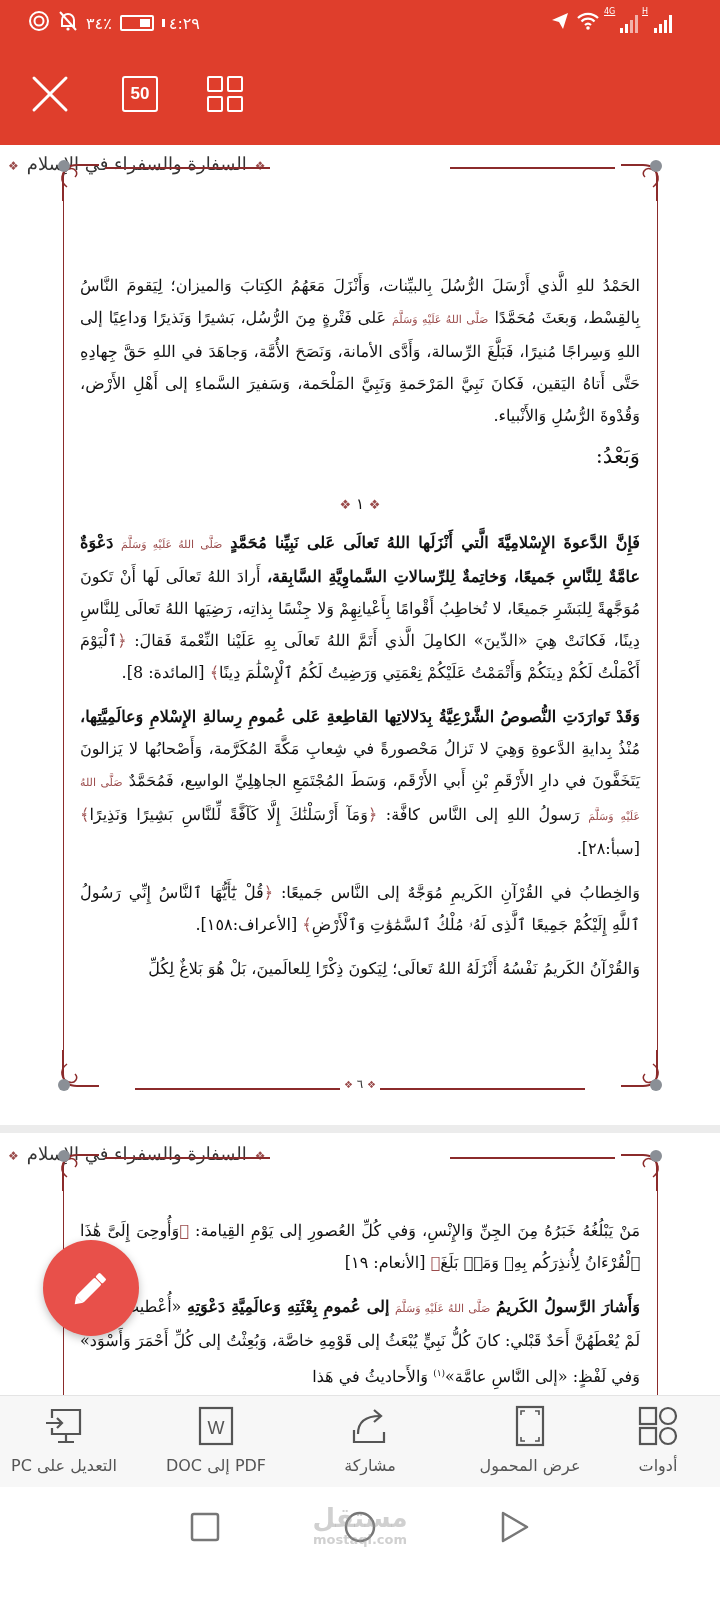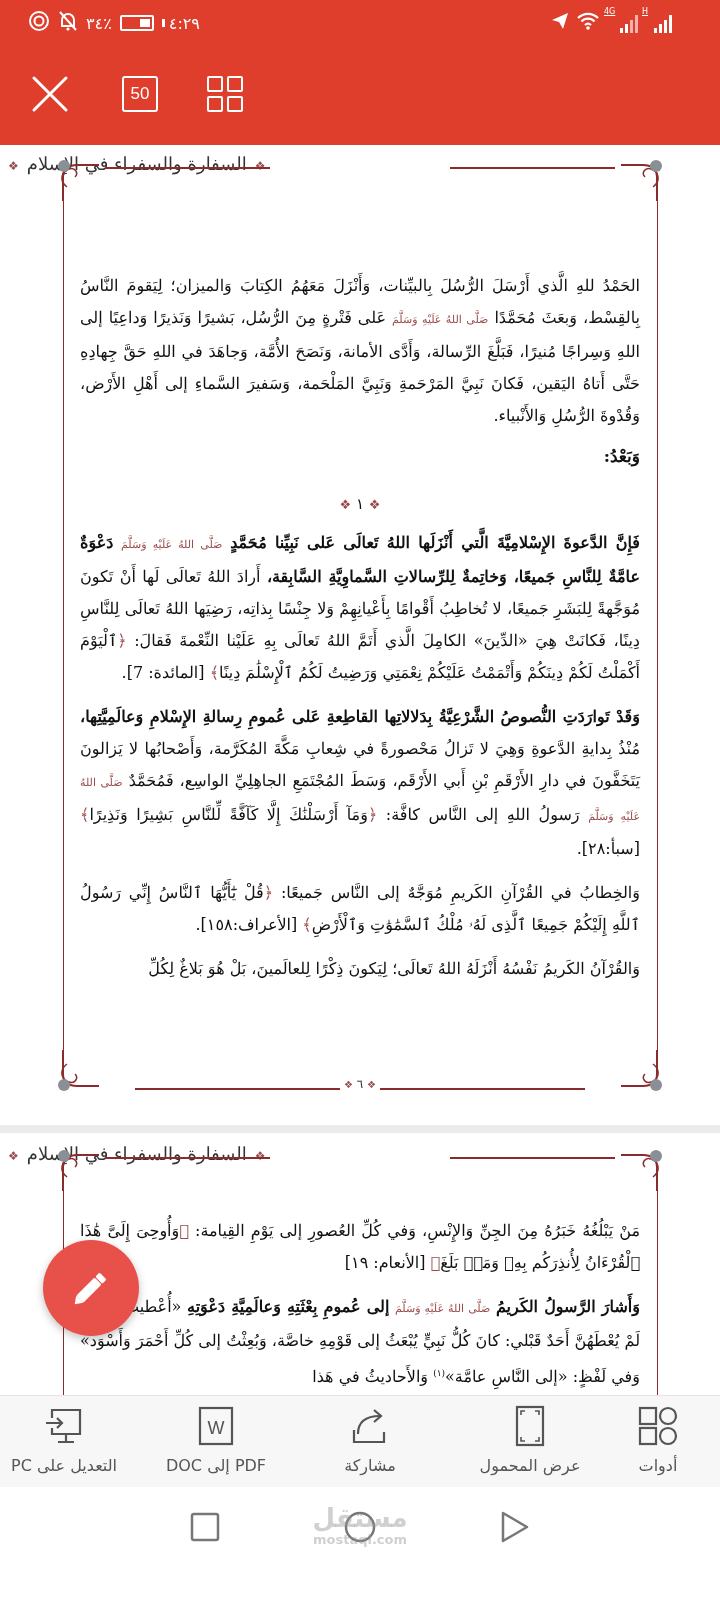--- a/index.html
+++ b/index.html
@@ -12,21 +12,21 @@
   .status-left { position: absolute; right: 48px; top: 10px; height: 26px; display: flex; align-items: center; gap: 6px; direction: ltr; }
   .status-right { position: absolute; left: 28px; top: 10px; height: 26px; display: flex; align-items: center; gap: 8px; direction: ltr; }
   .st-text { font-size: 16px; color: #fff; font-family: "DejaVu Sans", sans-serif; }
   .battery { width: 34px; height: 16px; border: 2px solid #fff; border-radius: 2px; position: relative; }
   .battery::after { content: ""; position: absolute; right: 2px; top: 2px; width: 10px; height: 8px; background: #fff; }
   .battery-tip { width: 3px; height: 8px; background: #fff; margin-right: -4px; }
   .sig { display: flex; align-items: flex-end; gap: 2px; height: 20px; position: relative; }
   .sig span { display: block; width: 3px; background: #fff; text-decoration: underline; }
   .sig .lbl { position: absolute; left: -2px; top: -6px; font-size: 8px; width: auto; background: none; color: #fff; }
 
-  .toolbar { position: absolute; left: 0; top: 48px; width: 720px; height: 97px; }
+  .toolbar { position: absolute; left: 0; top: 48px; width: 720px; height: 97px; font-weight: bold; }
   .tb-btn { position: absolute; top: 26px; width: 40px; height: 40px; display: flex; align-items: center; justify-content: center; cursor: pointer; }
   .tb-close { left: 30px; }
   .tb-page { left: 120px; }
   .tb-grid { left: 205px; }
   .pagebox { width: 36px; height: 36px; border: 2.5px solid #fff; border-radius: 3px; display: flex; align-items: center; justify-content: center; font-size: 17px; color: #fff; font-family: "Liberation Sans", sans-serif; }
   .grid4 { display: grid; grid-template-columns: 16px 16px; grid-template-rows: 16px 16px; gap: 4px; }
   .grid4 span { border: 2.5px solid #fff; border-radius: 2px; }
 
   
   .viewer { position: absolute; left: 0; top: 145px; width: 720px; height: 1250px; background: #ffffff; overflow: hidden; }
@@ -42,21 +42,21 @@
   .corner { position: absolute; width: 44px; height: 44px; }
   .running-head { position: absolute; top: 8px; left: 0; width: 720px; text-align: left; font-family: "DejaVu Serif", serif; font-size: 18px; color: #333; direction: rtl; }
   .running-head .orn { color: #9a4b4b; font-size: 12px; margin: 0 8px; }
   .section-banner { position: absolute; left: 85px; width: 540px; top: 68px; height: 42px; border-radius: 21px; background: #7f2f2a; color: #fff; text-align: center; line-height: 42px; font-family: "DejaVu Serif", serif; font-size: 18px; direction: rtl; }
 
   .text { position: absolute; left: 80px; width: 560px; direction: rtl; text-align: justify; font-family: "DejaVu Serif", serif; color: #111; }
   .para { font-size: 16px; line-height: 32px; text-align-last: right; }
   .salawat { color: #9a4b4b; font-size: 11px; }
   .quran { color: #111; }
   .qbr { color: #9a4b4b; }
-  .heading-wabad { font-weight: bold; font-size: 17px; margin-top: 8px; }
+  .heading-wabad { font-weight: normal; font-size: 21px; margin-top: 8px; }
   .numhead { text-align: center; font-size: 15px; margin: 16px 0 6px 0; text-align-last: center; }
   .numhead .qbr { font-size: 13px; }
   .gapp { height: 12px; }
 
   .page-footer { position: absolute; left: 0; width: 720px; text-align: center; font-size: 12px; color: #333; font-family: "DejaVu Serif", serif; }
 
   
   .fab { position: absolute; left: 43px; top: 1240px; width: 96px; height: 96px; border-radius: 50%; background: #e8504a; box-shadow: 0 3px 8px rgba(0,0,0,0.25); display: flex; align-items: center; justify-content: center; cursor: pointer; }
 
   
@@ -180,21 +180,21 @@
         <p class="para heading-wabad">وَبَعْدُ:</p>
         <p class="para numhead">
           <span class="qbr">❖</span> <span>١</span> <span class="qbr">❖</span>
         </p>
         <p class="para">
           <b>فَإِنَّ الدَّعوةَ الإِسْلامِيَّةَ الَّتي أَنْزَلَها اللهُ تَعالَى عَلى نَبِيِّنا مُحَمَّدٍ</b>
           <span class="salawat">صَلَّى اللهُ عَلَيْهِ وَسَلَّمَ</span>
           <b>دَعْوَةٌ عامَّةٌ لِلنَّاسِ جَميعًا، وَخاتِمةٌ لِلرِّسالاتِ السَّماوِيَّةِ السَّابِقة،</b>
           <span>أَرادَ اللهُ تَعالَى لَها أَنْ تَكونَ مُوَجَّهةً لِلبَشَرِ جَميعًا، لا تُخاطِبُ أَقْوامًا بِأَعْيانِهِمْ وَلا جِنْسًا بِذاتِه، رَضِيَها اللهُ تَعالَى لِلنَّاسِ دِينًا، فَكانَتْ هِيَ «الدِّينَ» الكامِلَ الَّذي أَتَمَّ اللهُ تَعالَى بِهِ عَلَيْنا النِّعْمةَ فَقالَ:</span>
           <span class="qbr">﴿</span><span class="quran">ٱلْيَوْمَ أَكْمَلْتُ لَكُمْ دِينَكُمْ وَأَتْمَمْتُ عَلَيْكُمْ نِعْمَتِي وَرَضِيتُ لَكُمُ ٱلْإِسْلَٰمَ دِينًا</span><span class="qbr">﴾</span>
-          <span>[المائدة: 7].</span>
+          <span>[المائدة: 8].</span>
         </p>
         <div class="gapp"></div>
         <p class="para">
           <b>وَقَدْ تَوارَدَتِ النُّصوصُ الشَّرْعِيَّةُ بِدَلالاتِها القاطِعةِ عَلى عُمومِ رِسالةِ الإِسْلامِ وَعالَمِيَّتِها،</b>
           <span>مُنْذُ بِدايةِ الدَّعوةِ وَهِيَ لا تَزالُ مَحْصورةً في شِعابِ مَكَّةَ المُكَرَّمة، وَأَصْحابُها لا يَزالونَ يَتَخَفَّونَ في دارِ الأَرْقَمِ بْنِ أَبي الأَرْقَم، وَسَطَ المُجْتَمَعِ الجاهِلِيِّ الواسِع، فَمُحَمَّدٌ</span>
           <span class="salawat">صَلَّى اللهُ عَلَيْهِ وَسَلَّمَ</span>
           <span>رَسولُ اللهِ إلى النَّاس كافَّة:</span>
           <span class="qbr">﴿</span><span class="quran">وَمَآ أَرْسَلْنَٰكَ إِلَّا كَآفَّةً لِّلنَّاسِ بَشِيرًا وَنَذِيرًا</span><span class="qbr">﴾</span>
           <span>[سبأ:٢٨].</span>
         </p>

